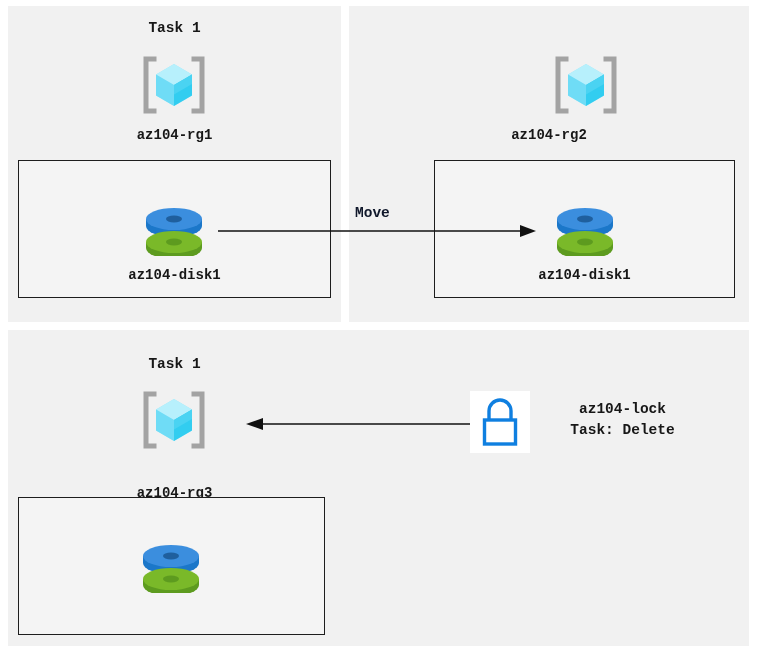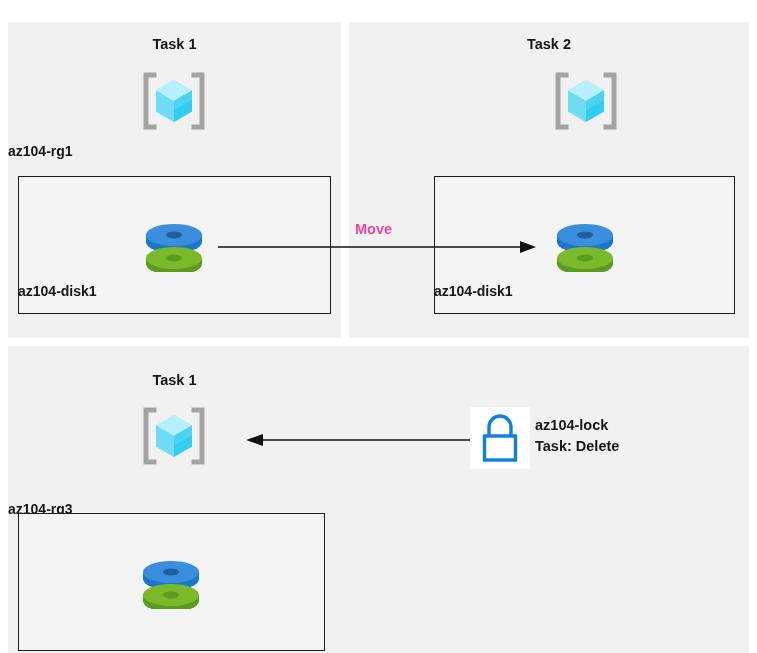--- a/index.html
+++ b/index.html
@@ -9,24 +9,25 @@
   }
   body {
     width: 757px;
     height: 653px;
     position: relative;
     font-family: "Liberation Sans", sans-serif;
     overflow: hidden;
   }
   #canvas {
     position: absolute;
-    left: 0; top: 16px;
+    left: 0; top: 0;
     width: 757px;
     height: 523px;
     background: #ffffff;
+    font-family: Liberation Mono, monospace;
   }
   .panel {
     position: absolute;
     background: #f1f1f1;
   }
   #panel-task1 { left: 8px;   top: 6px;   width: 333px; height: 316px; }
   #panel-task2 { left: 349px; top: 6px;   width: 400px; height: 316px; }
   #panel-task3 { left: 8px;   top: 330px; width: 741px; height: 316px; }
 
   .task-title {
@@ -36,21 +37,21 @@
     color: #171717;
     white-space: nowrap;
     text-align: center;
   }
   .res-label {
     position: absolute;
     font-size: 14px;
     font-weight: bold;
     color: #171717;
     white-space: nowrap;
-    text-align: left;
+    text-align: center;
   }
   .rg-icon {
     position: absolute;
     width: 66px;
     height: 60px;
   }
   .disk-icon {
     position: absolute;
     width: 62px;
     height: 58px;
@@ -62,34 +63,34 @@
     box-sizing: border-box;
   }
   .arrow-svg {
     position: absolute;
     overflow: visible;
   }
   .move-label {
     position: absolute;
     font-size: 14.5px;
     font-weight: bold;
-    color: #ec4899;
+    color: #0f172a;
     white-space: nowrap;
   }
   .lock-tile {
     position: absolute;
     background: #ffffff;
   }
   .lock-text {
     position: absolute;
     font-size: 14.5px;
     font-weight: bold;
     color: #171717;
     white-space: nowrap;
-    text-align: left;
+    text-align: center;
     line-height: 21px;
   }
 </style>
 </head>
 <body>
 
 <div id="canvas">
 
   <div class="panel" id="panel-task1"></div>
 
@@ -119,34 +120,34 @@
       <path d="M3 44 L3 50 A28 11 0 0 0 59 50 L59 44 Z" fill="#5d9b1f"></path>
       <ellipse cx="31" cy="44" rx="28" ry="11" fill="#7ab929"></ellipse>
       <ellipse cx="31" cy="44" rx="8" ry="3.4" fill="#5d9b1f"></ellipse>
     </svg>
   </div>
 
   <div class="res-label" style="left:18px; top:267px; width:313px;">az104-disk1</div>
 
   <div class="panel" id="panel-task2"></div>
 
-  <div class="task-title" style="left:349px; top:20px; width:400px;">Task 2</div>
 
   <div class="rg-icon" style="left:553px; top:55px;">
     <svg viewBox="0 0 66 60" width="66" height="60" aria-hidden="true">
       <path d="M13 4 L5 4 L5 56 L13 56" fill="none" stroke="#a3a3a3" stroke-width="5" stroke-linecap="square"></path>
       <path d="M53 4 L61 4 L61 56 L53 56" fill="none" stroke="#a3a3a3" stroke-width="5" stroke-linecap="square"></path>
       <polygon points="33,9 51,19.5 51,40.5 33,51 15,40.5 15,19.5" fill="#9fe9fb"></polygon>
       <polygon points="33,9 51,19.5 33,30 15,19.5" fill="#b7f0fc"></polygon>
       <polygon points="33,30 51,19.5 51,40.5 33,51" fill="#32cdf0"></polygon>
       <polygon points="33,30 33,51 15,40.5 15,19.5" fill="#6fdcf6"></polygon>
       <polygon points="33,30 51,19.5 51,29 33,39.5" fill="#4ad3f2"></polygon>
     </svg>
   </div>
 
+  <div class="res-label" style="left:349px; top:127px; width:400px;">az104-rg2</div>
 
   <div class="inner-box" style="left:434px; top:160px; width:301px; height:138px;"></div>
 
   <div class="disk-icon" style="left:554px; top:198px;">
     <svg viewBox="0 0 62 58" width="62" height="58" aria-hidden="true">
       <path d="M3 21 L3 28 A28 11 0 0 0 59 28 L59 21 Z" fill="#1b77c9"></path>
       <ellipse cx="31" cy="21" rx="28" ry="11" fill="#3b8ede"></ellipse>
       <ellipse cx="31" cy="21" rx="8" ry="3.4" fill="#1f5f9e"></ellipse>
       <path d="M3 44 L3 50 A28 11 0 0 0 59 50 L59 44 Z" fill="#5d9b1f"></path>
       <ellipse cx="31" cy="44" rx="28" ry="11" fill="#7ab929"></ellipse>

